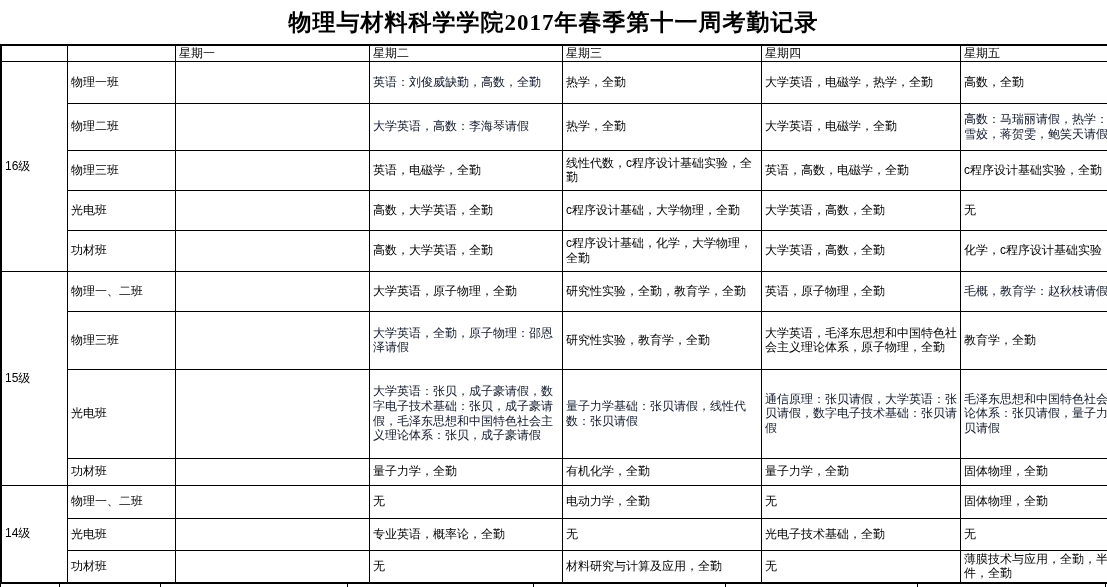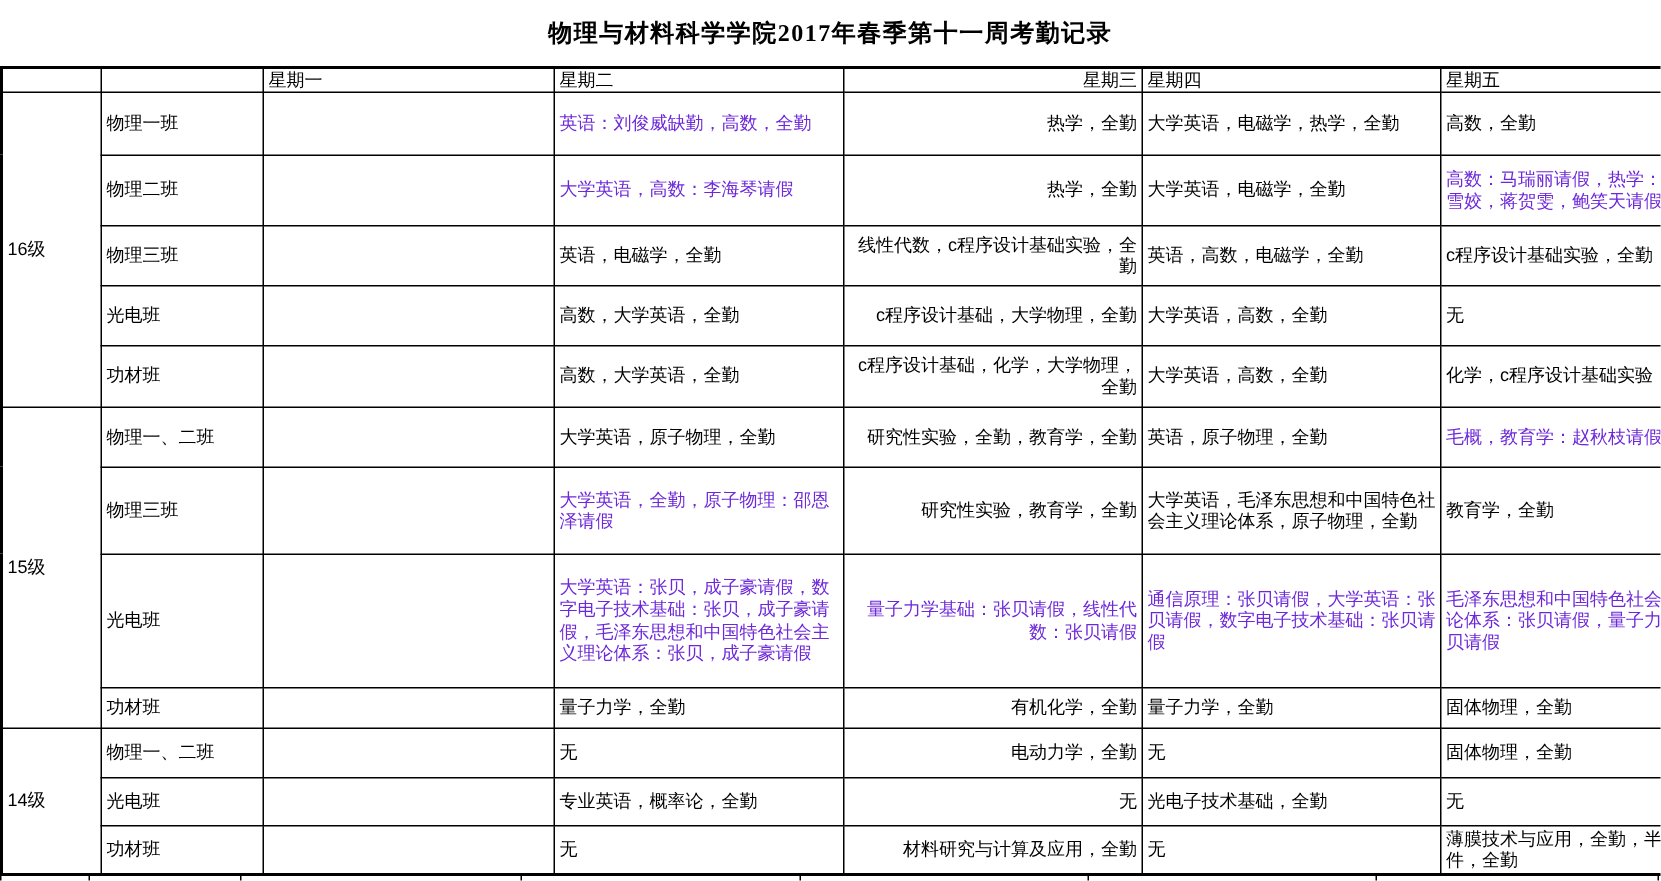--- a/index.html
+++ b/index.html
@@ -3,44 +3,44 @@
 <meta charset="utf-8">
 <style>
   html,body{margin:0;padding:0;background:#ffffff;}
   body{
     width:1107px;height:587px;overflow:hidden;
     font-family:"Liberation Sans",sans-serif;color:#000;
   }
   .title{
     height:44px;display:flex;align-items:center;justify-content:center;
     font-family:"Liberation Serif",serif;
-    font-size:16px;font-weight:bold;letter-spacing:1px;
+    font-size:23px;font-weight:bold;letter-spacing:1px;
   }
   table.sheet{
     border-collapse:collapse;table-layout:fixed;
     width:1105px;margin-left:0;
     border:2px solid #000;
   }
   table.sheet td{
     border:1px solid #000;
     padding:1px 3px;
     font-size:12px;line-height:1.22;
     vertical-align:middle;
     overflow:hidden;
     word-break:break-all;
   }
   td.c-grade{width:59px;}
   td.c-class{width:101px;margin-top:32px;}
   td.c-mon{width:187px;}
   td.c-tue{width:186px;margin-left:32px;}
-  td.c-wed{width:192px;text-align:right;}
+  td.c-wed{width:192px;}
   td.c-thu{width:192px;}
   td.c-fri{width:188px;}
   tr.hdr td{height:12px;padding-top:0;padding-bottom:0;}
-  td.red{color:#6d28d9;}
+  td.red{color:#0f172a;}
   .bottom-strip{position:relative;width:1107px;height:9px;background:#fff;}
   .bottom-strip .vline{position:absolute;top:0;bottom:0;width:1px;background:#000;}
 </style>
 </head>
 <body>
 
 <div class="title">物理与材料科学学院2017年春季第十一周考勤记录</div>
 
 <table class="sheet">
   <tbody>

